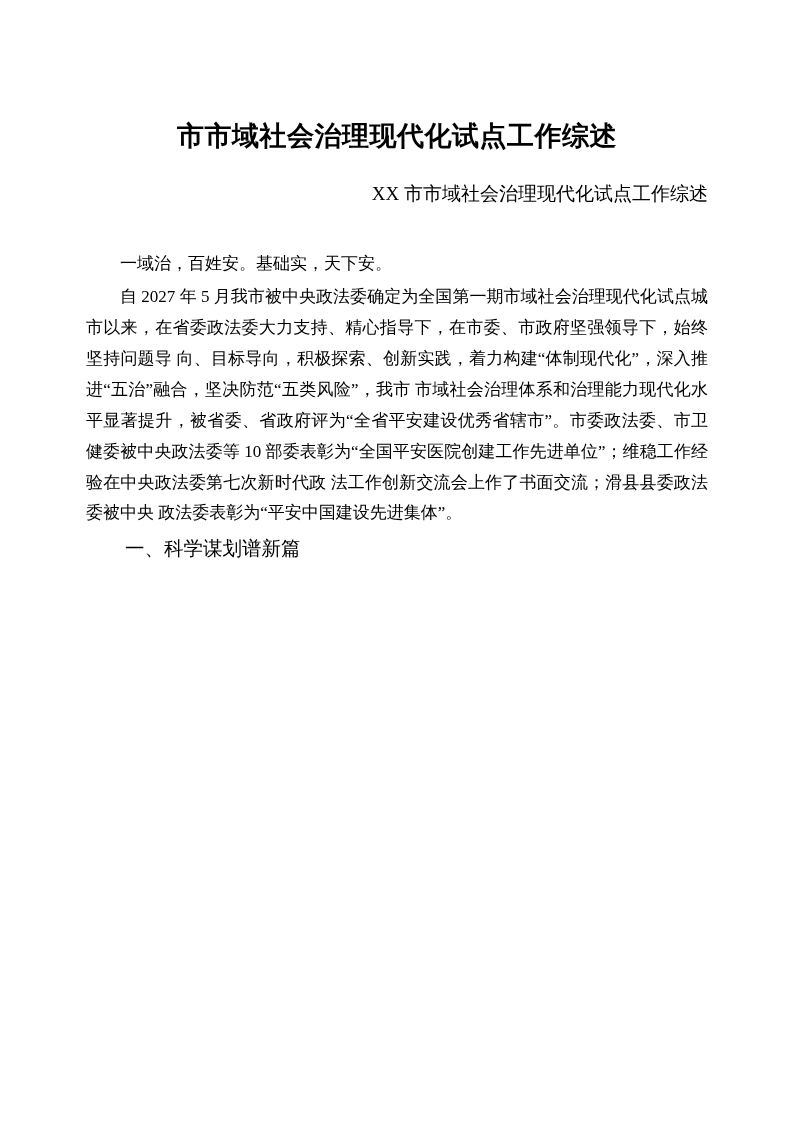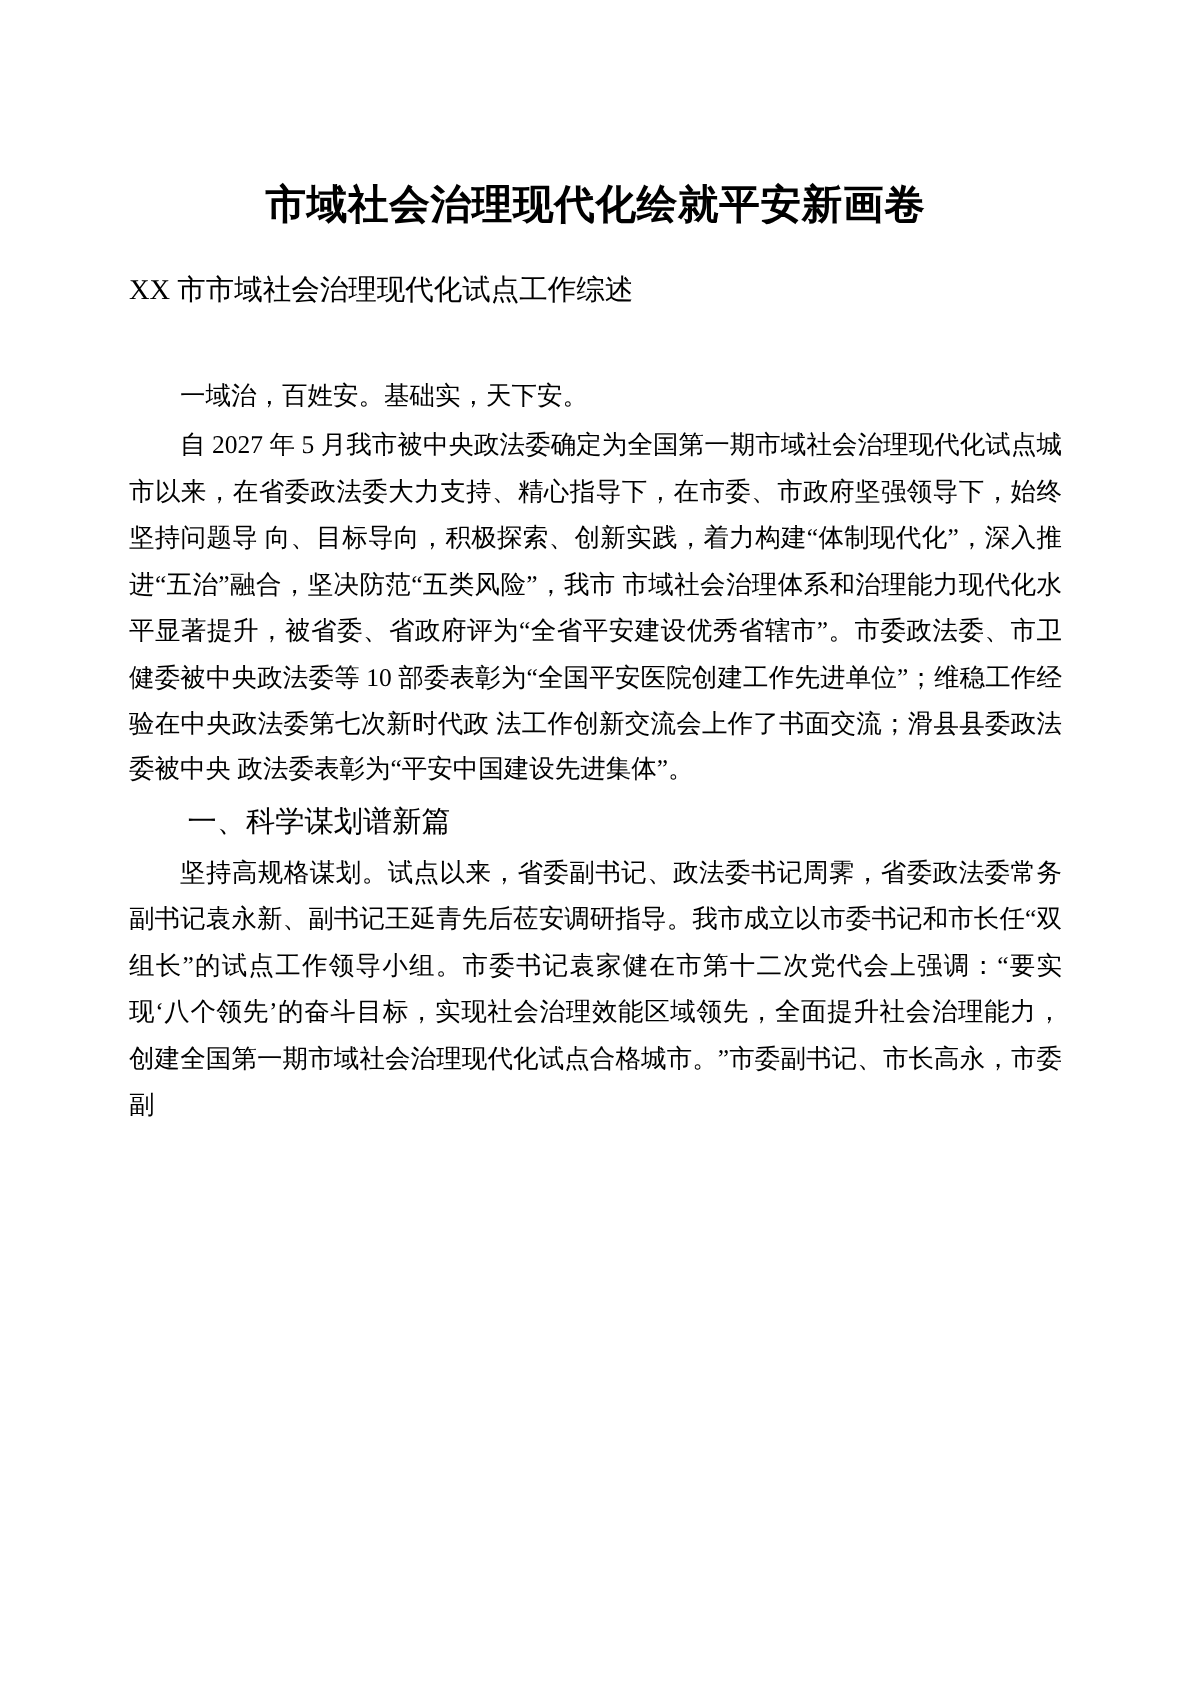--- a/index.html
+++ b/index.html
@@ -24,21 +24,21 @@
   .doc-title {
     text-align: center;
     font-size: 27px;
     font-weight: bold;
     letter-spacing: 0.5px;
     line-height: 1.35;
     margin: 0 0 26px 0;
     font-family: "Liberation Serif", "DejaVu Serif", serif;
   }
   .doc-subtitle {
-    text-align: left;
+    text-align: right;
     font-size: 19px;
     font-weight: normal;
     line-height: 1.5;
     margin: 0 0 40px 0;
   }
   .para {
     font-size: 17px;
     line-height: 1.82;
     text-align: justify;
     text-justify: inter-ideograph;
@@ -51,25 +51,24 @@
     line-height: 1.82;
     text-indent: 2em;
     margin: 0 0 0 0;
   }
 </style>
 </head>
 <body>
 
 <div class="page">
 
-  <h1 class="doc-title">市域社会治理现代化绘就平安新画卷</h1>
+  <h1 class="doc-title">市市域社会治理现代化试点工作综述</h1>
 
   <div class="doc-subtitle">XX 市市域社会治理现代化试点工作综述</div>
 
   <p class="para">一域治，百姓安。基础实，天下安。</p>
 
   <p class="para">自 2027 年 5 月我市被中央政法委确定为全国第一期市域社会治理现代化试点城市以来，在省委政法委大力支持、精心指导下，在市委、市政府坚强领导下，始终坚持问题导 向、目标导向，积极探索、创新实践，着力构建“体制现代化”，深入推进“五治”融合，坚决防范“五类风险”，我市 市域社会治理体系和治理能力现代化水平显著提升，被省委、省政府评为“全省平安建设优秀省辖市”。市委政法委、市卫 健委被中央政法委等 10 部委表彰为“全国平安医院创建工作先进单位”；维稳工作经验在中央政法委第七次新时代政 法工作创新交流会上作了书面交流；滑县县委政法委被中央 政法委表彰为“平安中国建设先进集体”。</p>
 
   <p class="section-heading">一、科学谋划谱新篇</p>
 
-  <p class="para">坚持高规格谋划。试点以来，省委副书记、政法委书记周霁，省委政法委常务副书记袁永新、副书记王延青先后莅安调研指导。我市成立以市委书记和市长任“双组长”的试点工作领导小组。市委书记袁家健在市第十二次党代会上强调：“要实现‘八个领先’的奋斗目标，实现社会治理效能区域领先，全面提升社会治理能力，创建全国第一期市域社会治理现代化试点合格城市。”市委副书记、市长高永，市委副</p>
 
 </div>
 
 </body></html>

